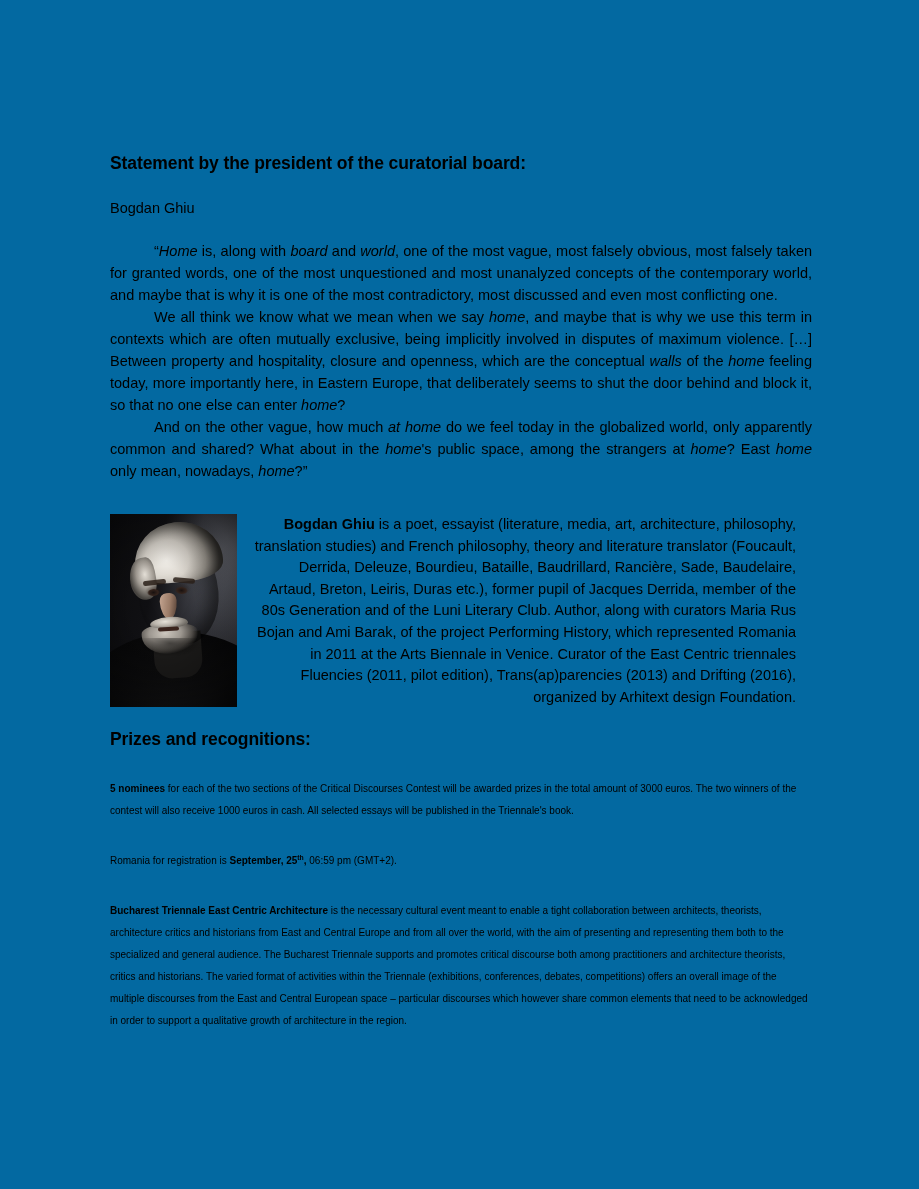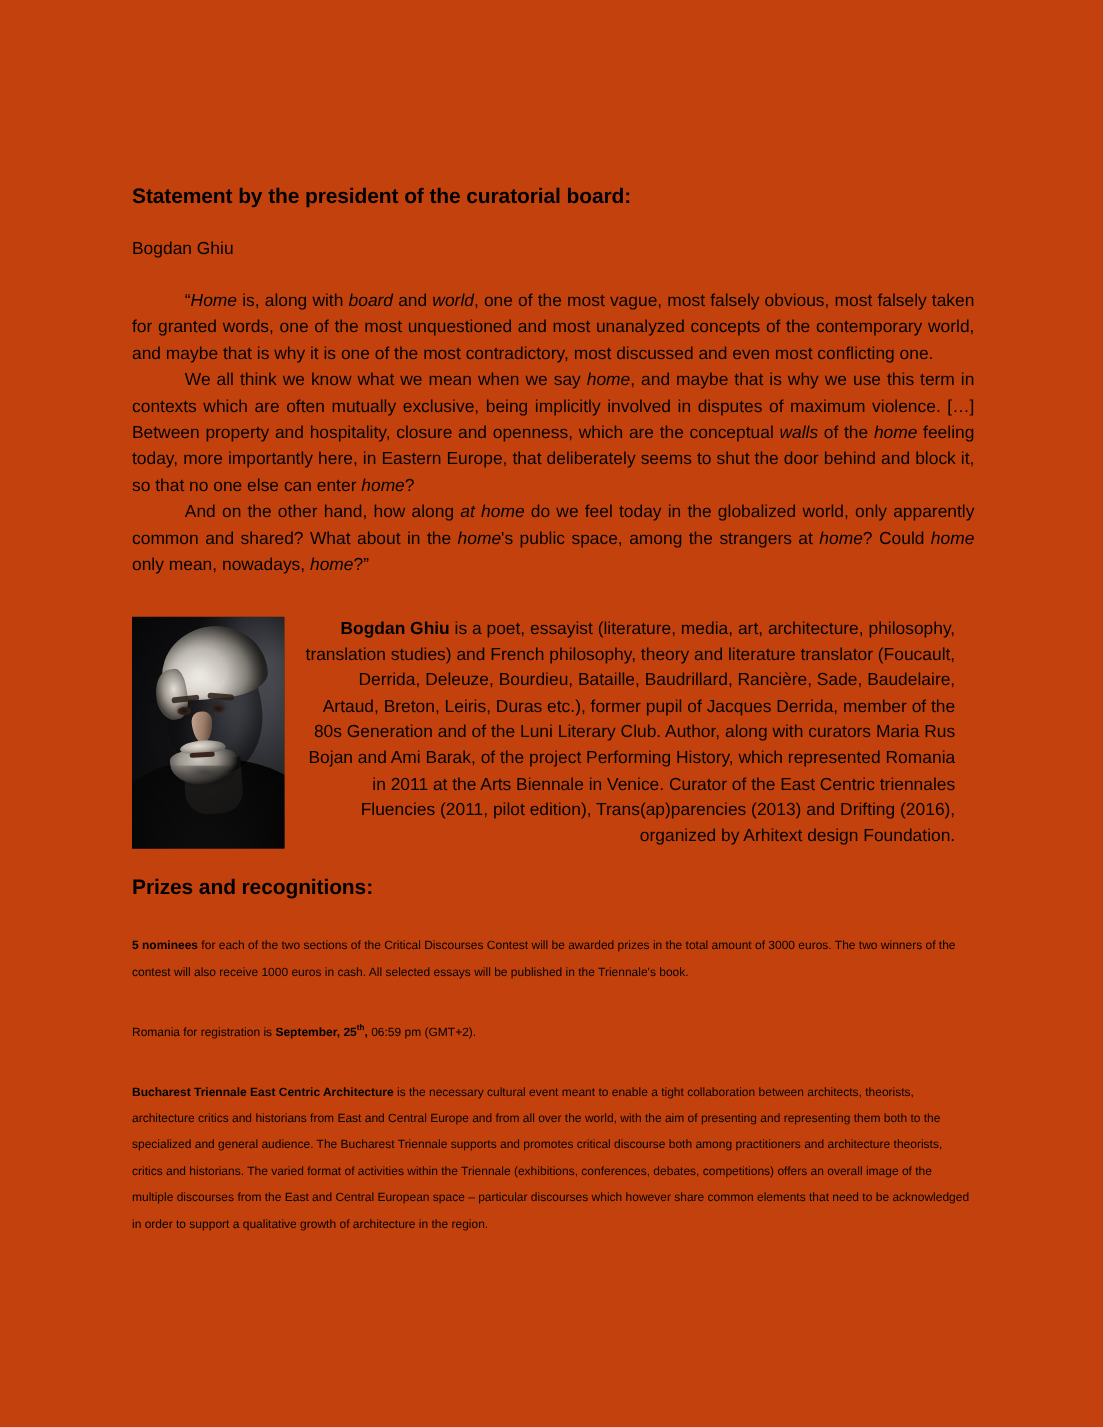--- a/index.html
+++ b/index.html
@@ -13,21 +13,21 @@
     overflow: hidden;
     font-family: "Liberation Sans", sans-serif;
     color: #000000;
     -webkit-font-smoothing: antialiased;
   }
 
   .page {
     position: relative;
     width: 919px;
     height: 1189px;
-    background: #c2410c;
+    background: #0369a1;
     box-sizing: border-box;
   }
 
   .content {
     position: absolute;
     left: 110px;
     top: 152px;
     width: 702px;
   }
 
@@ -261,21 +261,21 @@
 
     <h1 class="section-heading">Statement by the president of the curatorial board:</h1>
 
     <div class="byline">Bogdan Ghiu</div>
 
     <div class="quote-block">
       <p><span>“</span><i>Home</i><span> is, along with </span><i>board</i><span> and </span><i>world</i><span>, one of the most vague, most falsely obvious, most falsely taken for granted words, one of the most unquestioned and most unanalyzed concepts of the contemporary world, and maybe that is why it is one of the most contradictory, most discussed and even most conflicting one.</span></p>
 
       <p><span>We all think we know what we mean when we say </span><i>home</i><span>, and maybe that is why we use this term in contexts which are often mutually exclusive, being implicitly involved in disputes of maximum violence. […] Between property and hospitality, closure and openness, which are the conceptual </span><i>walls</i><span> of the </span><i>home</i><span> feeling today, more importantly here, in Eastern Europe, that deliberately seems to shut the door behind and block it, so that no one else can enter </span><i>home</i><span>?</span></p>
 
-      <p><span>And on the other hand, how along </span><i>at home</i><span> do we feel today in the globalized world, only apparently common and shared? What about in the </span><i>home</i><span>'s public space, among the strangers at </span><i>home</i><span>? Could </span><i>home</i><span> only mean, nowadays, </span><i>home</i><span>?”</span></p>
+      <p><span>And on the other vague, how much </span><i>at home</i><span> do we feel today in the globalized world, only apparently common and shared? What about in the </span><i>home</i><span>'s public space, among the strangers at </span><i>home</i><span>? East </span><i>home</i><span> only mean, nowadays, </span><i>home</i><span>?”</span></p>
     </div>
 
     <div class="bio-block">
       <div class="portrait">
         <div class="pt-bg"></div>
         <div class="pt-bg2"></div>
         <div class="pt-shoulders"></div>
         <div class="pt-neck"></div>
         <div class="pt-head"></div>
         <div class="pt-hair"></div>

